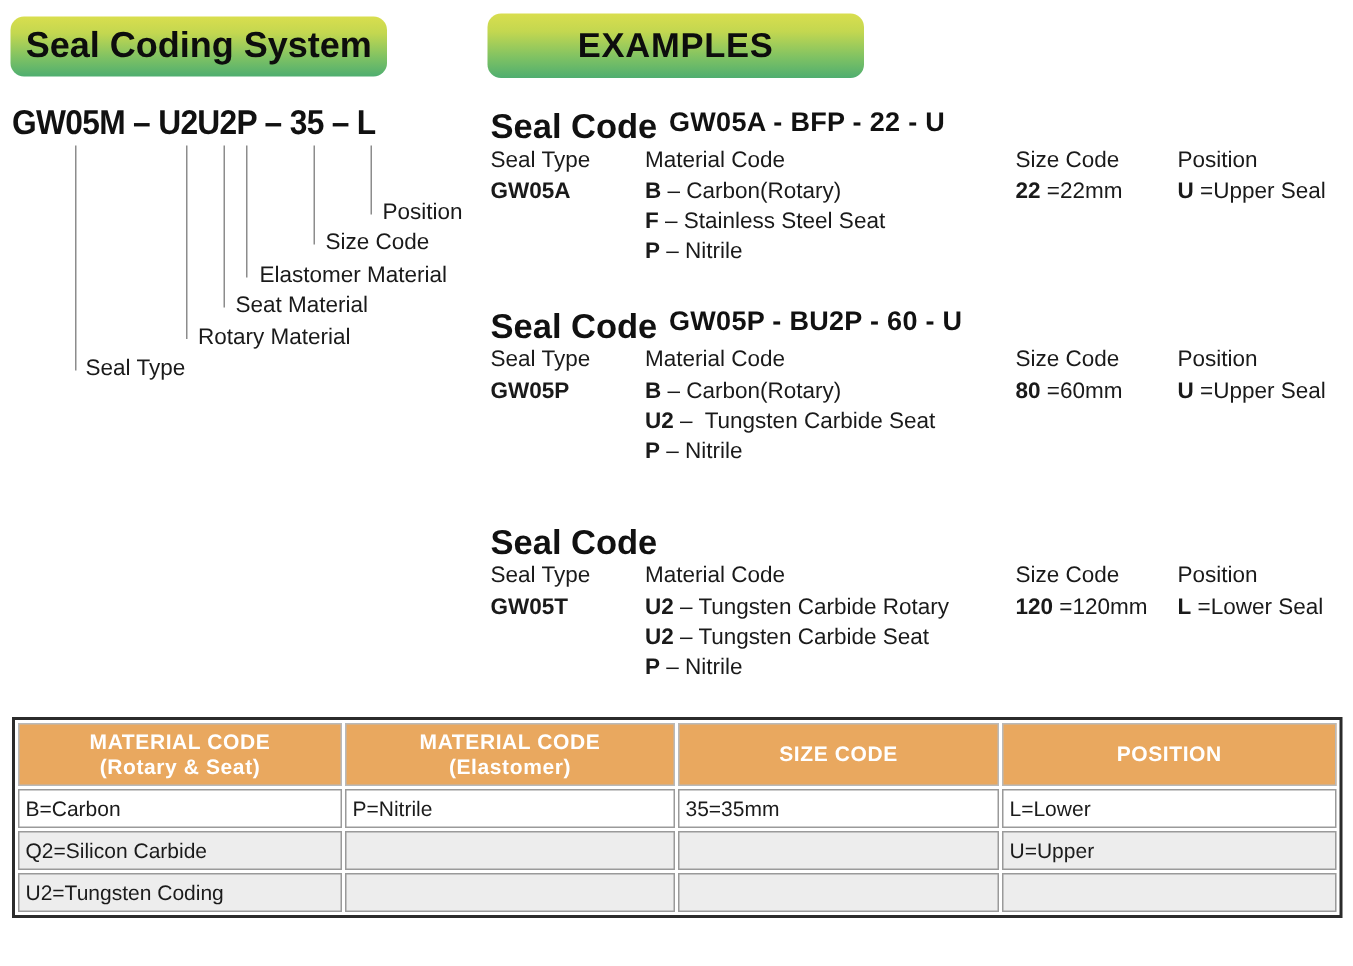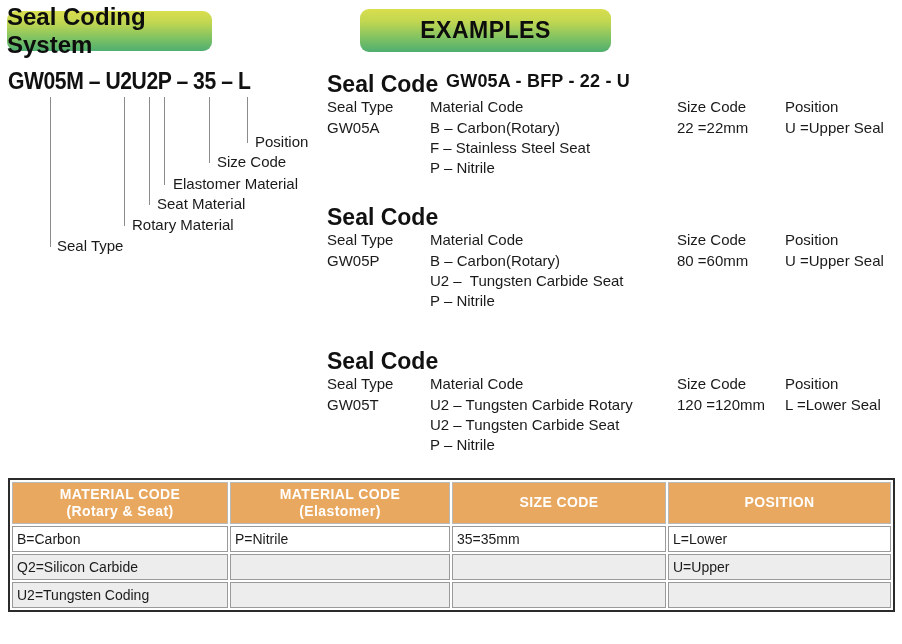--- a/index.html
+++ b/index.html
@@ -9,31 +9,31 @@
     font-family:"Liberation Sans","DejaVu Sans",sans-serif;
   }
   .banner{
     position:absolute;display:flex;align-items:center;justify-content:center;
     border-radius:9px;color:#0d0d0d;font-weight:bold;
     background:linear-gradient(180deg,
       var(--banner-gradient-top,#d9de4e) 0%,
       #c3d750 28%, #7fc263 68%,
       var(--banner-gradient-bottom,#4fae70) 100%);
   }
-  .banner-left{left:7px;top:11px;width:205px;height:40px;font-size:24px;}
-  .banner-right{left:325px;top:9px;width:251px;height:43px;font-size:23px;letter-spacing:.5px;margin-left:35px;}
+  .banner-left{left:7px;top:11px;width:251px;height:40px;font-size:24px;}
+  .banner-right{left:325px;top:9px;width:251px;height:43px;font-size:23px;letter-spacing:.5px;}
   .code-heading{
     position:absolute;left:8px;top:68px;font-size:23px;font-weight:bold;
     letter-spacing:-0.5px;white-space:nowrap;
     transform:scaleX(.92);transform-origin:left top;
   }
   .dline{position:absolute;top:97px;width:1px;background:var(--diagram-line-color,#8c8c8c);}
   .dlabel{position:absolute;font-size:15px;color:#1a1a1a;white-space:nowrap;}
   .example{position:absolute;left:327px;width:575px;height:110px;}
-  .example .bold{font-weight:normal;}
+  .example .bold{font-weight:bold;}
   .ex-sc-label{position:absolute;left:0;top:0;font-size:23px;font-weight:bold;white-space:nowrap;}
   .ex-code{position:absolute;left:103px;top:0;font-size:18px;font-weight:bold;white-space:nowrap;letter-spacing:.2px;margin-left:16px;}
   .ex-lab{position:absolute;top:27px;font-size:15px;color:#1a1a1a;white-space:nowrap;}
   .ex-val{position:absolute;top:48px;font-size:15px;color:#1a1a1a;white-space:nowrap;}
   .ex-mat{position:absolute;font-size:15px;color:#1a1a1a;white-space:nowrap;}
   .col1{left:0;} .col2{left:103px;} .col3{left:350px;} .col4{left:458px;}
   .codes-table{
     position:absolute;left:8px;top:478px;width:887px;
     border:2px solid var(--table-border-outer,#2b2b2b);
     border-spacing:2px;border-collapse:separate;
@@ -92,20 +92,21 @@
     <div class="ex-val col1 bold">GW05A</div>
     <div class="ex-mat col2" style="top:48px"><span class="bold">B</span> <span>–</span> <span>Carbon(Rotary)</span></div>
     <div class="ex-mat col2" style="top:68px"><span class="bold">F</span> <span>–</span> <span>Stainless Steel Seat</span></div>
     <div class="ex-mat col2" style="top:88px"><span class="bold">P</span> <span>–</span> <span>Nitrile</span></div>
     <div class="ex-val col3"><span class="bold">22</span> <span>=22mm</span></div>
     <div class="ex-val col4"><span class="bold">U</span> <span>=Upper Seal</span></div>
   </div>
 
   <div class="example" style="top:204px">
     <div class="ex-sc-label">Seal Code</div>
+    <div class="ex-code">GW05P - BU2P - 60 - U</div>
     <div class="ex-lab col1">Seal Type</div>
     <div class="ex-lab col2">Material Code</div>
     <div class="ex-lab col3">Size Code</div>
     <div class="ex-lab col4">Position</div>
     <div class="ex-val col1 bold">GW05P</div>
     <div class="ex-mat col2" style="top:48px"><span class="bold">B</span> <span>–</span> <span>Carbon(Rotary)</span></div>
     <div class="ex-mat col2" style="top:68px"><span class="bold">U2</span> <span>–</span>&nbsp; <span>Tungsten Carbide Seat</span></div>
     <div class="ex-mat col2" style="top:88px"><span class="bold">P</span> <span>–</span> <span>Nitrile</span></div>
     <div class="ex-val col3"><span class="bold">80</span> <span>=60mm</span></div>
     <div class="ex-val col4"><span class="bold">U</span> <span>=Upper Seal</span></div>

